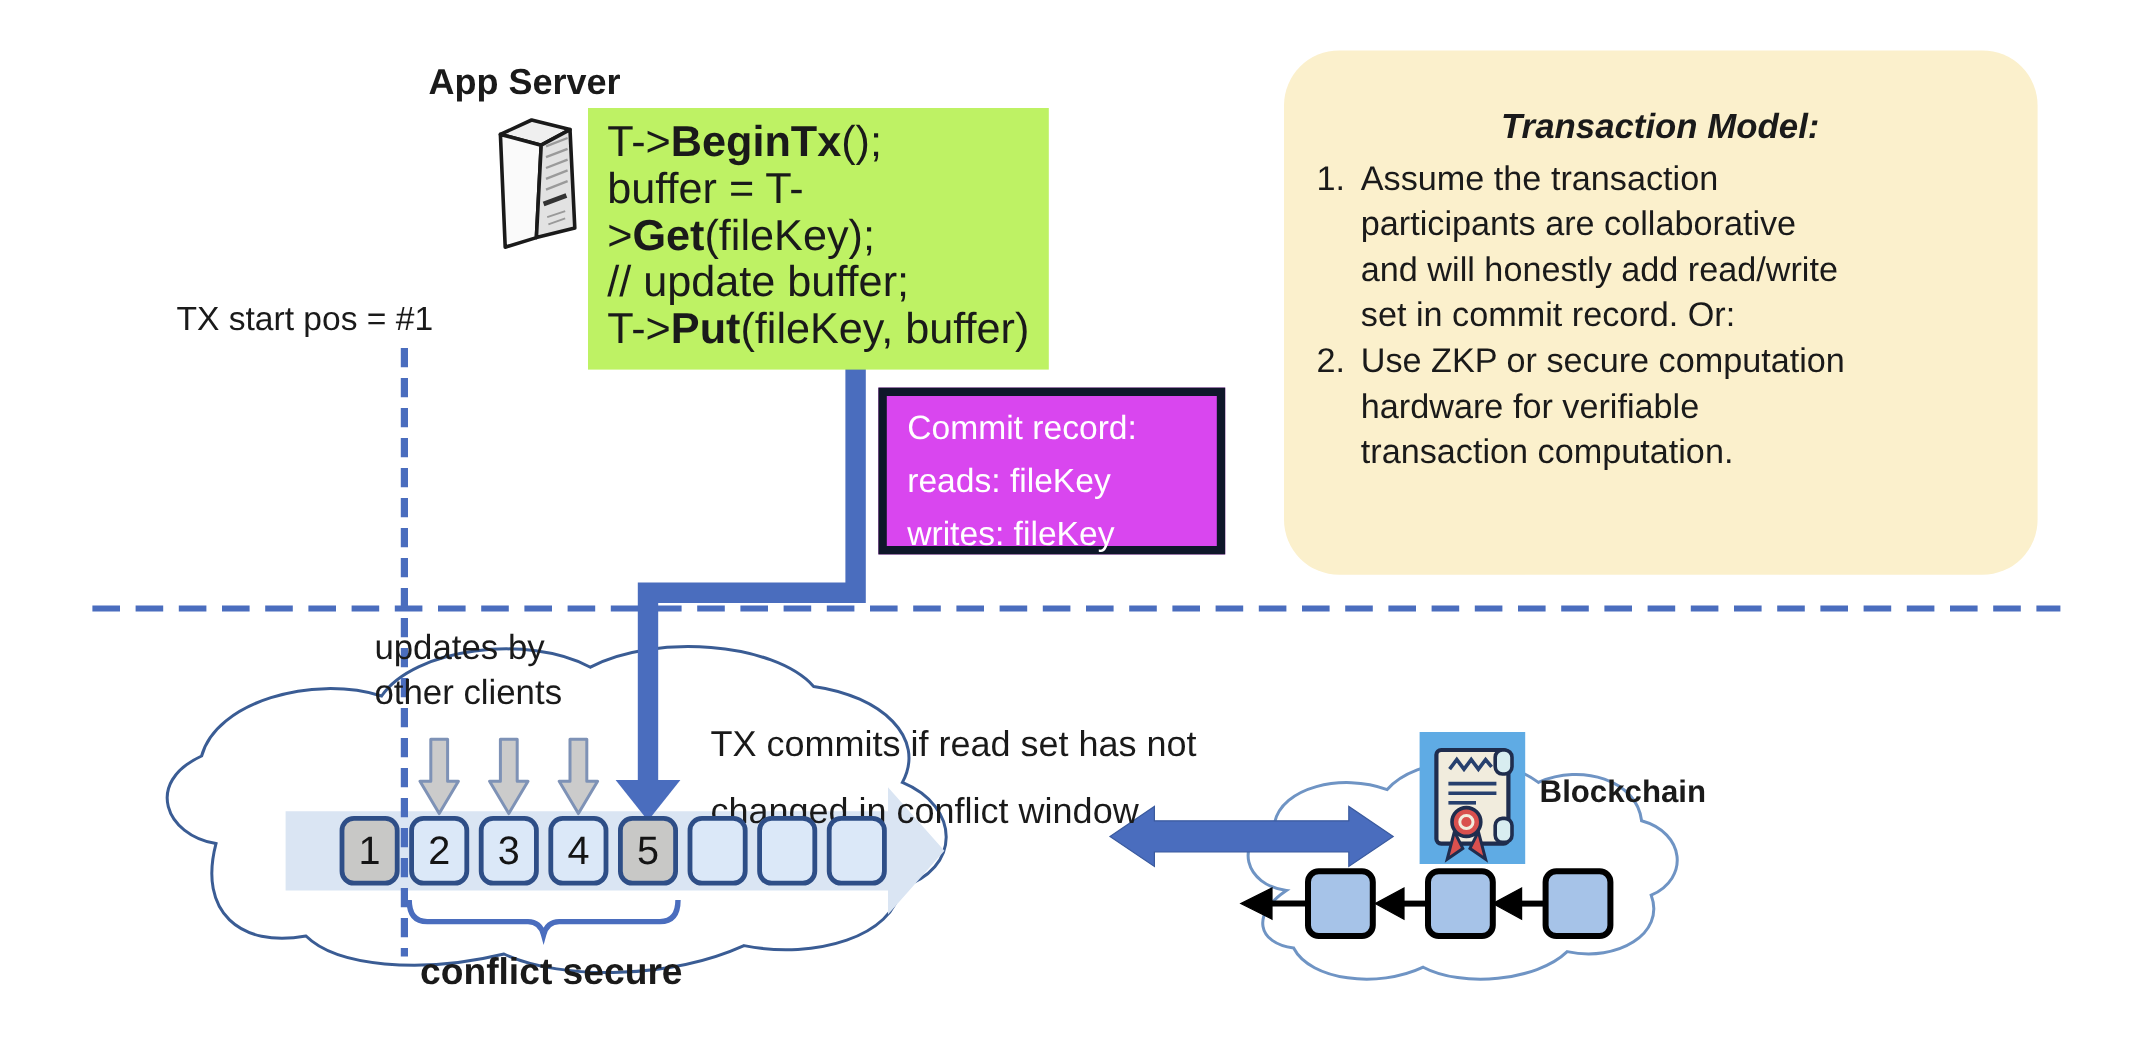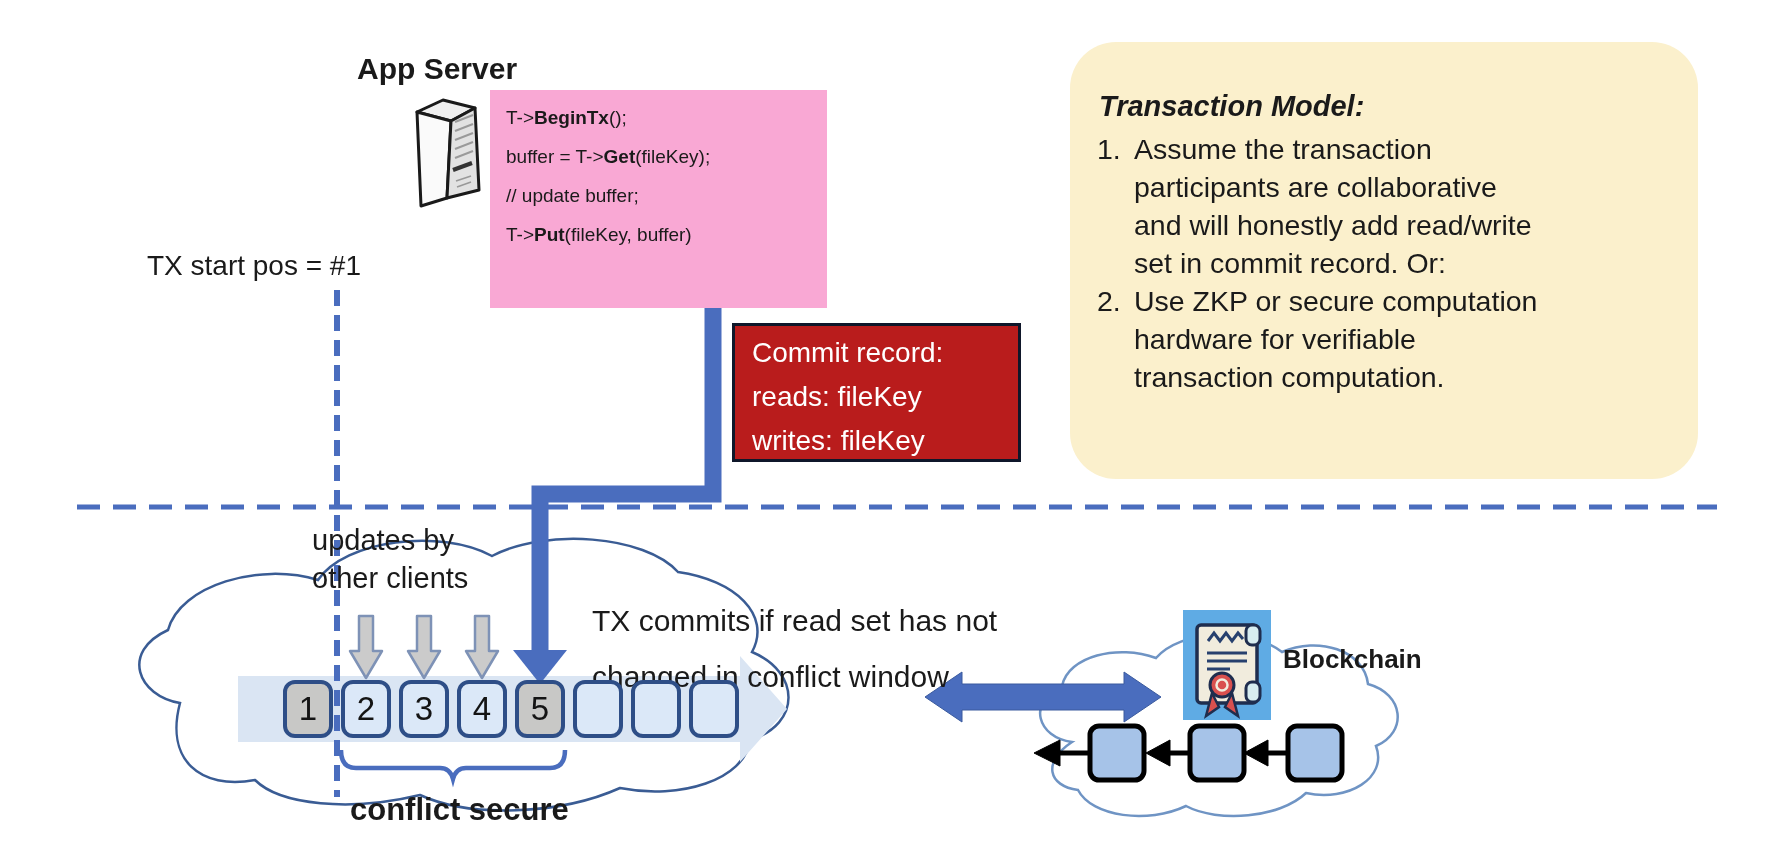--- a/index.html
+++ b/index.html
@@ -6,34 +6,34 @@
   #stage{
     position:relative;width:1780px;height:868px;background:#ffffff;
     font-family:"Liberation Sans", sans-serif;color:#1a1a1a;overflow:hidden;
   }
   .abs{position:absolute;}
   #diagram-svg{position:absolute;left:0;top:0;}
   .title-text{font-weight:bold;font-size:30px;}
   .app-server-title{left:357px;top:52px;}
   .tx-start{left:147px;top:250px;font-size:28px;text-align:right;}
   .code-box{
-    left:490px;top:90px;width:337px;height:218px;background:#f9a8d4;
-    font-size:19px;line-height:39px;padding:8px 0 0 16px;box-sizing:border-box;
+    left:490px;top:90px;width:384px;height:218px;background:#bef264;
+    font-size:36px;line-height:39px;padding:8px 0 0 16px;box-sizing:border-box;
   }
   .code-line b{font-weight:bold;}
   .commit-box{
-    left:732px;top:323px;width:289px;height:139px;background:#b91c1c;
-    border:3px solid #0f172a;box-sizing:border-box;color:#ffffff;
+    left:732px;top:323px;width:289px;height:139px;background:#d946ef;
+    border:7px solid #0f172a;box-sizing:border-box;color:#ffffff;
     font-size:28px;line-height:44px;padding:5px 0 0 17px;
   }
   .yellow-box{
     left:1070px;top:42px;width:628px;height:437px;background:#FBF0CC;
     border-radius:46px;box-sizing:border-box;padding:48px 30px 0 27px;
   }
-  .tm-title{font-style:italic;font-weight:bold;font-size:29px;margin:0 0 7px 2px;}
+  .tm-title{font-style:italic;font-weight:bold;font-size:29px;margin:0 0 7px 2px;text-align:center;}
   .tm-item{display:flex;font-size:28.5px;line-height:38px;}
   .tm-num{width:37px;flex:none;}
   .pre-line{white-space:pre-line;}
   .updates-label{left:312px;top:521px;font-size:29px;line-height:38px;}
   .commit-note{left:592px;top:593px;font-size:30px;line-height:56px;}
   .conflict-label{left:350px;top:792px;font-size:31px;font-weight:bold;}
   .blockchain-label{left:1283px;top:644px;font-size:26px;font-weight:bold;}
   .block{
     position:absolute;top:680px;width:50px;height:58px;box-sizing:border-box;
     border:4px solid #2E4E87;border-radius:12px;background:#DBE8F8;

